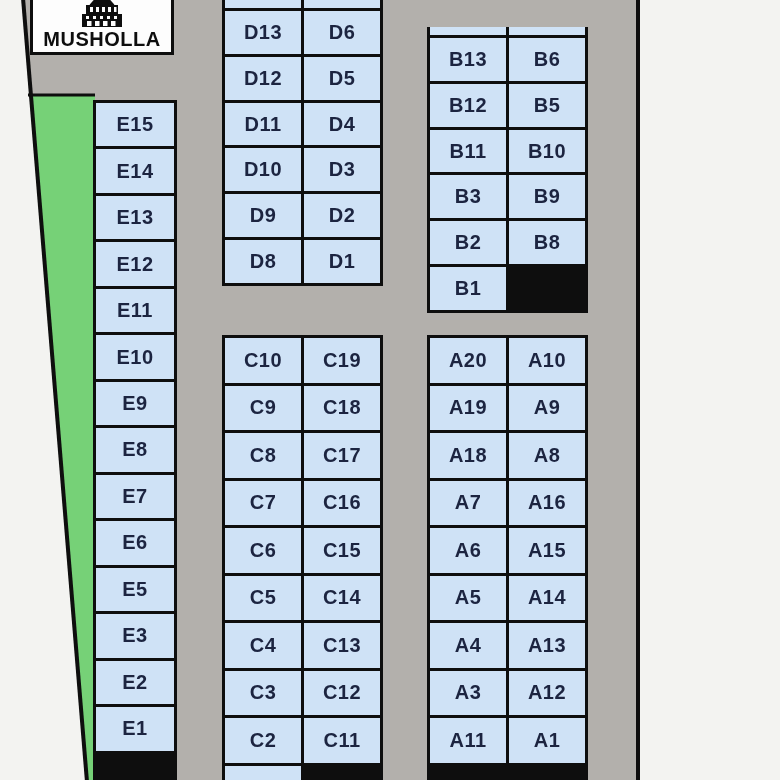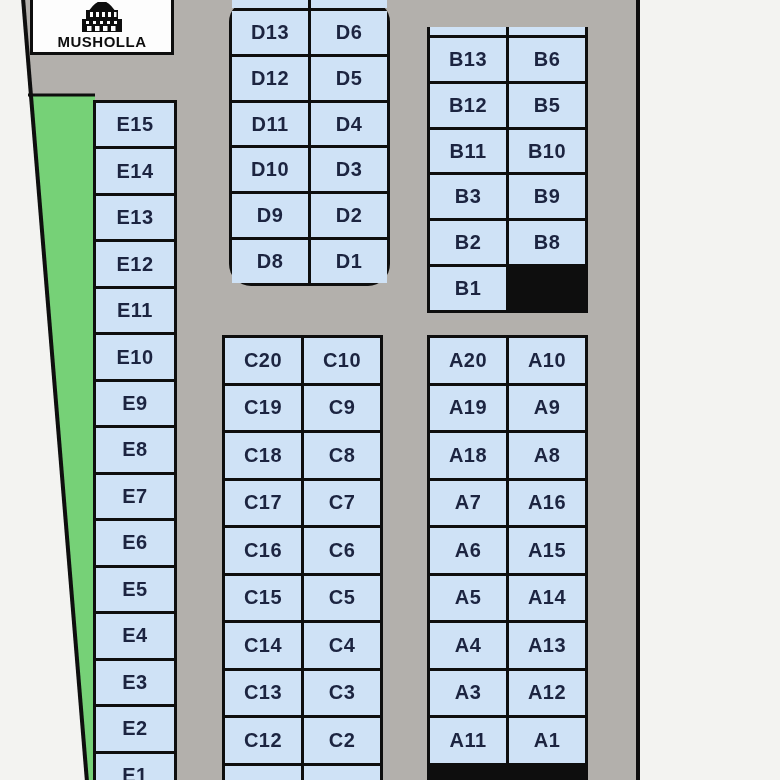--- a/index.html
+++ b/index.html
@@ -39,21 +39,21 @@
     letter-spacing: 0.5px;
   }
   #block-d, #block-b {
     top: 0;
     width: 161px;
     height: 286px;
     grid-template-columns: 1fr 1fr;
     grid-template-rows: 8px repeat(6, 1fr);
     padding: 0 3px 3px 3px;
   }
-  #block-d { left: 229px; border-radius: 22px; }
+  #block-d { left: 222px; }
   #block-b { left: 427px; margin-top: 27px; }
   #block-c, #block-a {
     top: 335px;
     width: 161px;
     height: 478px;
     grid-template-columns: 1fr 1fr;
     grid-template-rows: repeat(10, 1fr);
     padding: 3px;
   }
   #block-c { left: 222px; }
@@ -77,21 +77,21 @@
     border: 3px solid #0e0e0e;
     box-sizing: border-box;
     display: flex;
     flex-direction: column;
     justify-content: flex-end;
     align-items: center;
     padding-bottom: 3px;
   }
   #musholla-label {
     font-weight: bold;
-    font-size: 15px;
+    font-size: 20px;
     color: #0e0e0e;
     letter-spacing: 0.5px;
     line-height: 1;
   }
   #mosque-icon {
     margin-bottom: 2px;
   }
 </style>
 </head>
 <body>
@@ -137,21 +137,20 @@
       <div class="cell">E14</div>
       <div class="cell">E13</div>
       <div class="cell">E12</div>
       <div class="cell">E11</div>
       <div class="cell">E10</div>
       <div class="cell">E9</div>
       <div class="cell">E8</div>
       <div class="cell">E7</div>
       <div class="cell">E6</div>
       <div class="cell">E5</div>
-      <div class="cell">E4</div>
       <div class="cell">E3</div>
       <div class="cell">E2</div>
       <div class="cell">E1</div>
     </div>
   <div id="block-d" class="block">
       <div class="cell"></div>
       <div class="cell"></div>
       <div class="cell">D13</div>
       <div class="cell">D6</div>
       <div class="cell">D12</div>
@@ -174,21 +173,20 @@
       <div class="cell">B5</div>
       <div class="cell">B11</div>
       <div class="cell">B10</div>
       <div class="cell">B3</div>
       <div class="cell">B9</div>
       <div class="cell">B2</div>
       <div class="cell">B8</div>
       <div class="cell">B1</div>
     </div>
   <div id="block-c" class="block">
-      <div class="cell">C20</div>
       <div class="cell">C10</div>
       <div class="cell">C19</div>
       <div class="cell">C9</div>
       <div class="cell">C18</div>
       <div class="cell">C8</div>
       <div class="cell">C17</div>
       <div class="cell">C7</div>
       <div class="cell">C16</div>
       <div class="cell">C6</div>
       <div class="cell">C15</div>

